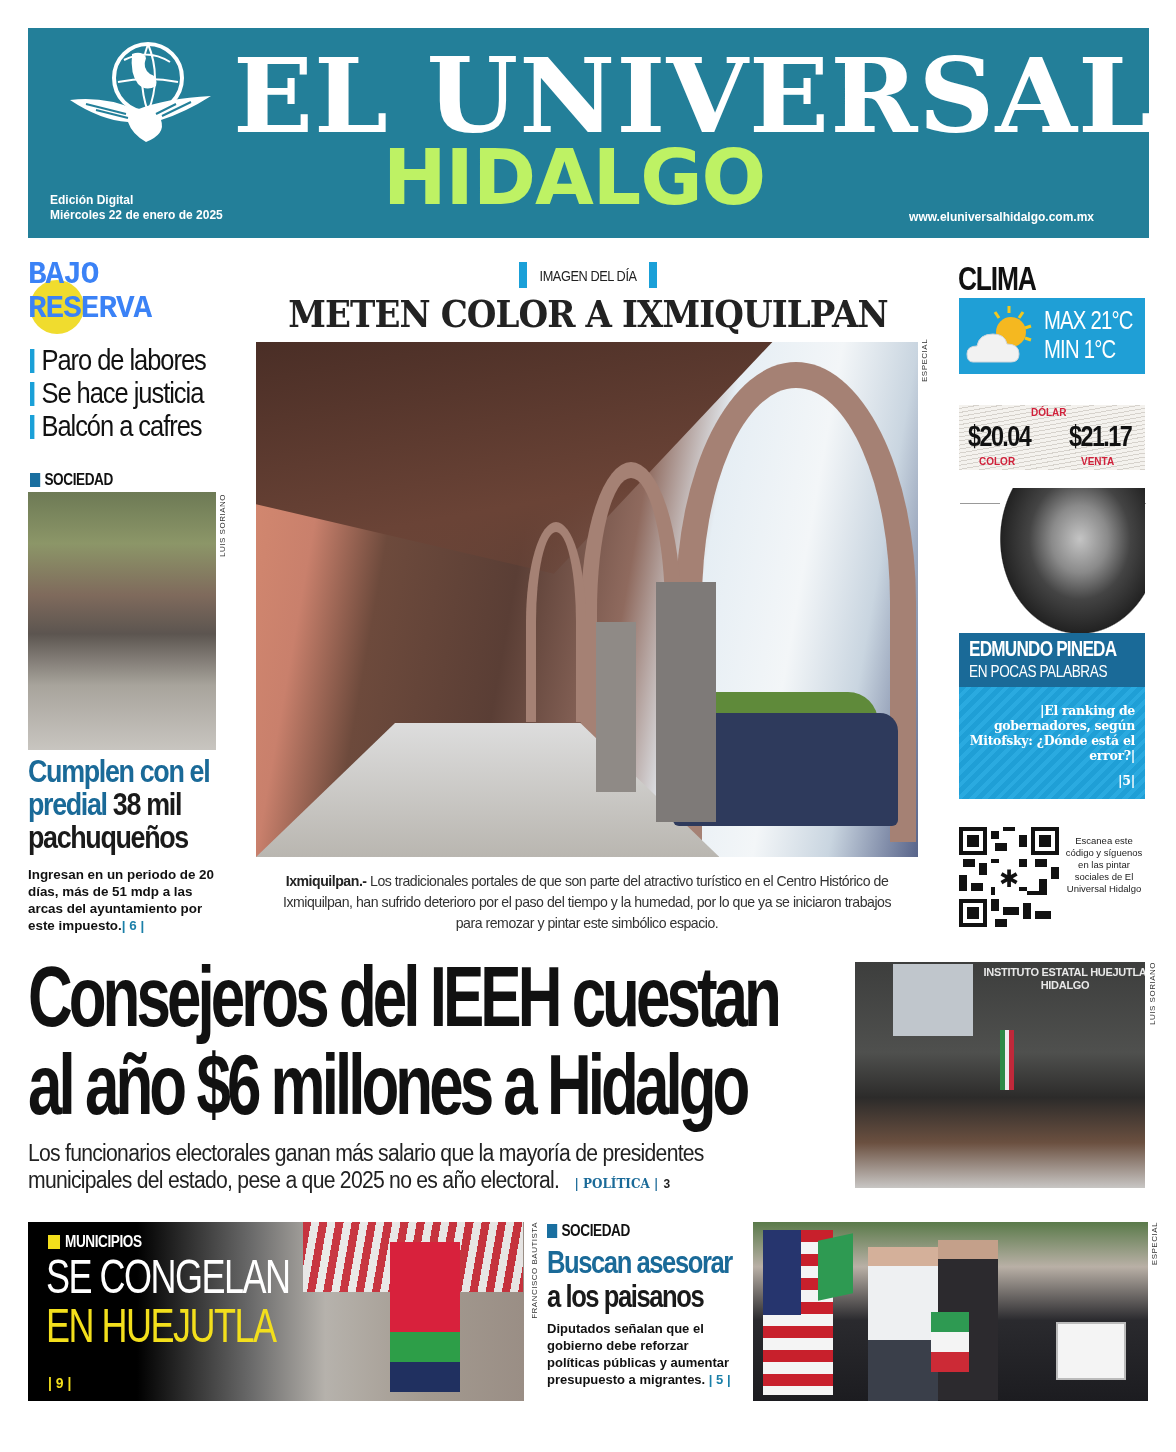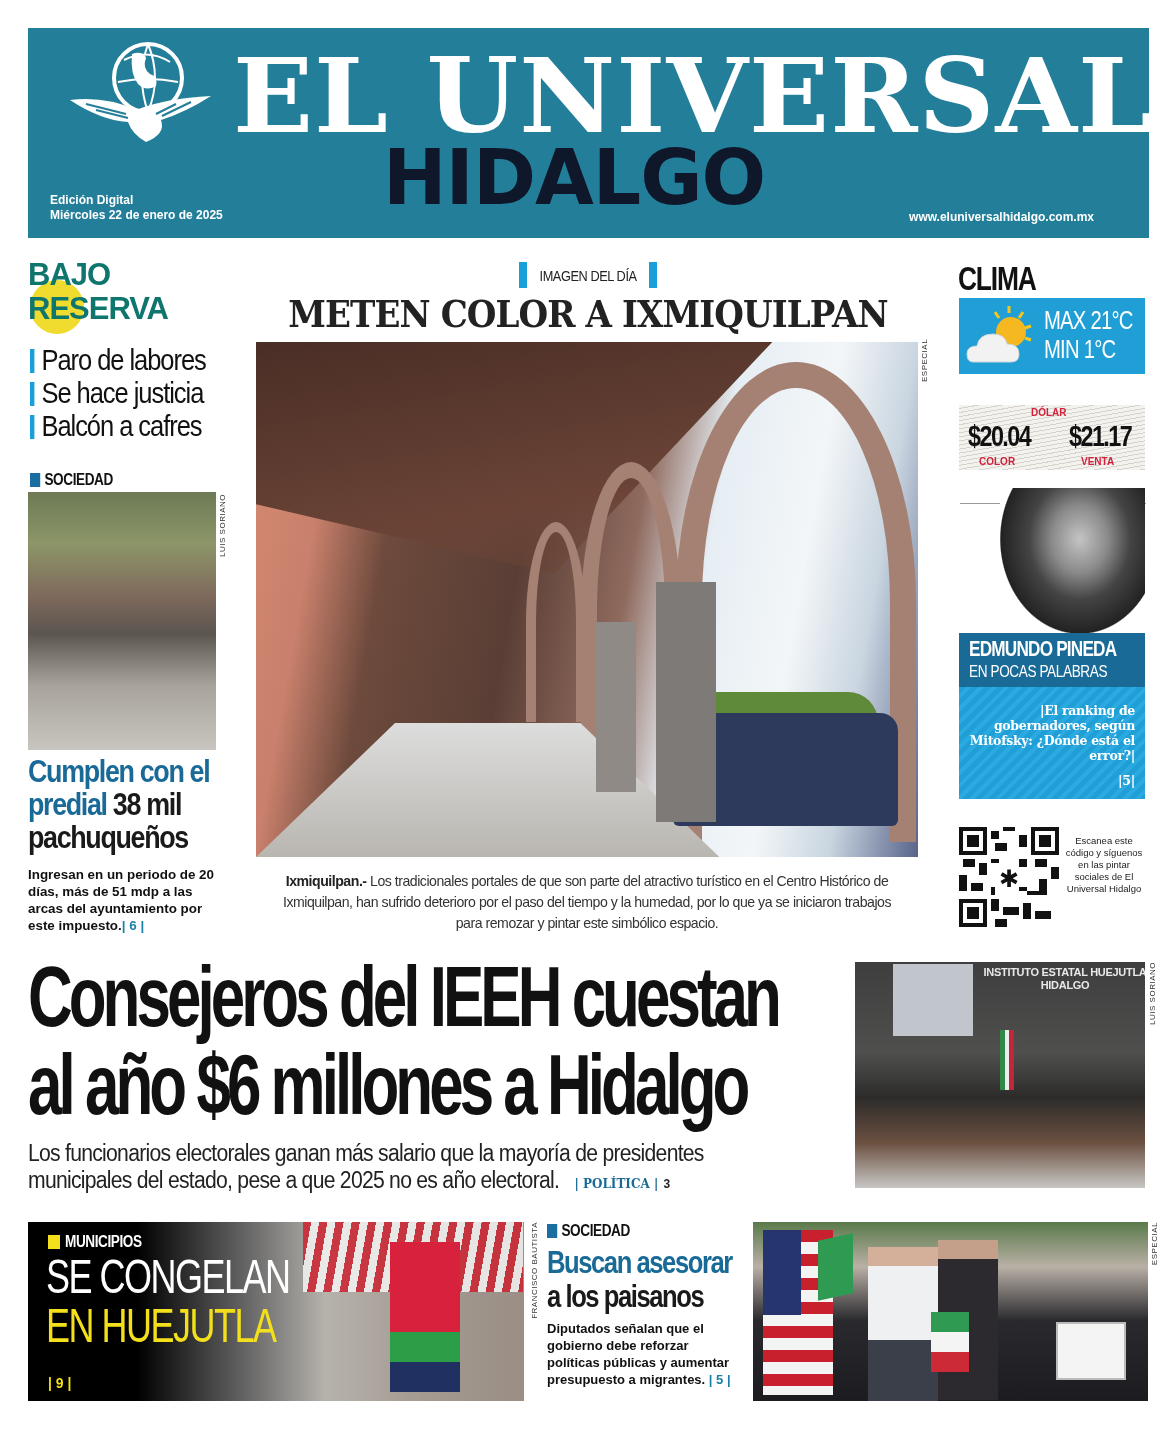--- a/index.html
+++ b/index.html
@@ -1,28 +1,28 @@
 <!DOCTYPE html>
 <html><head>
 <meta charset="utf-8">
 <style>
 *{box-sizing:border-box;margin:0;padding:0}
 body{width:1176px;height:1452px;background:#fff;position:relative;overflow:hidden;font-family:"Liberation Sans",sans-serif;color:#1a1a1a}
 .abs{position:absolute}
 
 #masthead{left:28px;top:28px;width:1121px;height:210px;background:#237f99}
 #logo-title{left:205px;top:8px;width:900px;font-family:"DejaVu Serif",serif;font-weight:bold;font-size:102px;color:#fff;letter-spacing:1px;white-space:nowrap;transform:scaleX(1.03);transform-origin:left}
-#logo-sub{left:355px;top:105px;font-family:"DejaVu Sans",sans-serif;font-weight:bold;font-size:76px;color:#0f172a;letter-spacing:-1px}
+#logo-sub{left:355px;top:105px;font-family:"DejaVu Sans",sans-serif;font-weight:bold;font-size:76px;color:#bef264;letter-spacing:-1px}
 #edition{left:22px;top:165px;color:#fff;font-size:12px;font-weight:bold;line-height:15px}
 #website{right:55px;top:182px;color:#fff;font-size:12px;font-weight:bold}
 #eagle{left:38px;top:10px;width:150px;height:110px}
 
 #bajo{left:28px;top:258px}
 #bajo .circle{position:absolute;left:2px;top:22px;width:54px;height:54px;border-radius:50%;background:#f0dc2e}
-#bajo .t{position:relative;font-family:Liberation Sans, sans-serif;font-weight:bold;font-size:31px;line-height:34px;color:#0f766e;letter-spacing:-1px}
+#bajo .t{position:relative;font-family:Liberation Mono, monospace;font-weight:bold;font-size:31px;line-height:34px;color:#3b82f6;letter-spacing:-1px}
 .br-list{left:30px;top:344px}
 .br-item{display:flex;align-items:center;font-family:"Liberation Sans Narrow","Liberation Sans",sans-serif;font-size:29px;line-height:33px;color:#111;letter-spacing:-1.2px;transform:scaleX(.88);transform-origin:left}
 .br-item .bar{display:inline-block;width:5px;height:24px;background:#1aa0d8;margin-right:8px}
 .section-tag{display:flex;align-items:center;font-weight:bold;font-size:16px;letter-spacing:-.5px;transform:scaleX(.85);transform-origin:left;color:#111}
 .section-tag .sq{display:inline-block;width:12px;height:14px;background:#1a6fa0;margin-right:5px}
 
 .photo{overflow:hidden}
 .credit{font-size:8px;color:#333;writing-mode:vertical-rl;transform:rotate(180deg);letter-spacing:.5px}
 #soc-photo{left:28px;top:492px;width:188px;height:258px;background:linear-gradient(180deg,#6d7a55 0%,#8c9668 20%,#7f6a5c 40%,#5c5550 55%,#a8a49c 75%,#c8c5c0 100%)}
 #soc-title{left:28px;top:755px;width:220px;font-family:"Liberation Sans",sans-serif;font-size:32px;line-height:33px;letter-spacing:-1.6px;transform:scaleX(.84);transform-origin:left;font-weight:bold}

